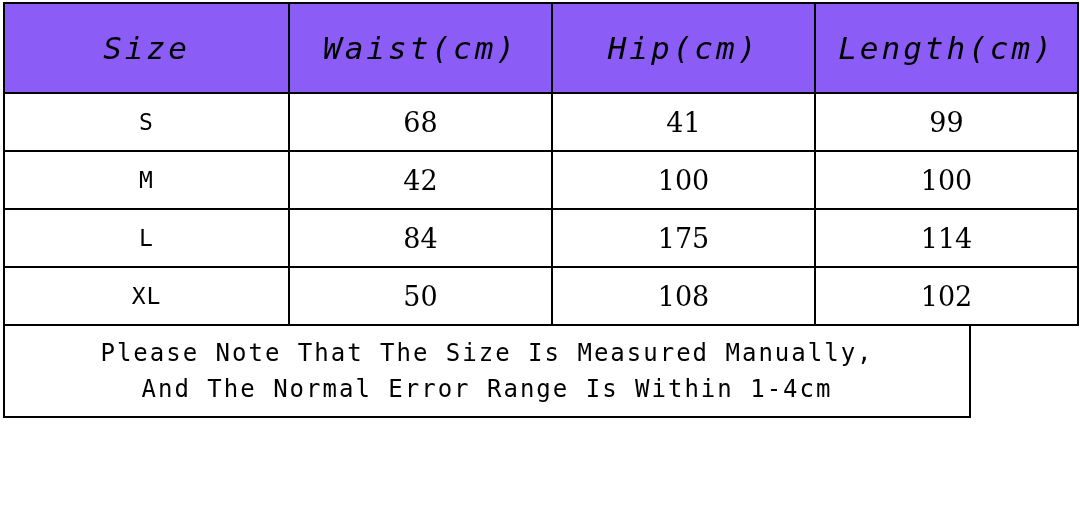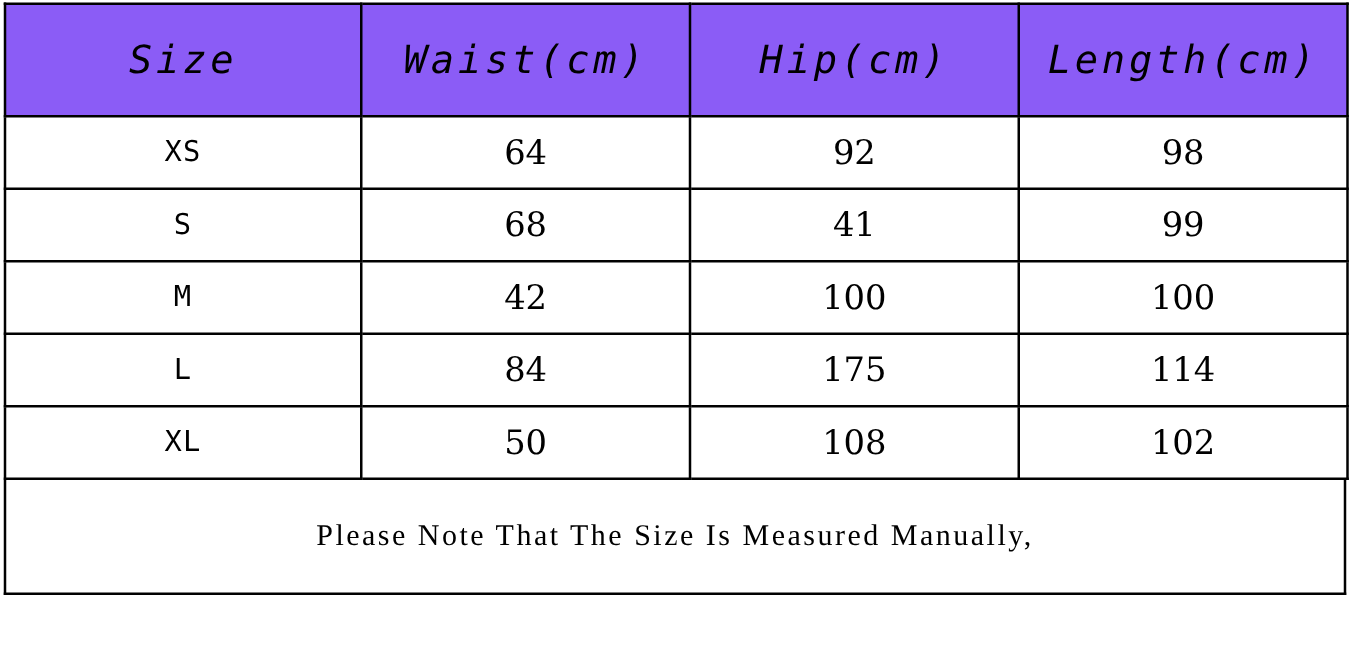--- a/index.html
+++ b/index.html
@@ -50,29 +50,28 @@
   }
   table.size-table tbody td.size-cell {
     font-family: "DejaVu Sans Mono", monospace;
     font-size: 23px;
     letter-spacing: 1px;
   }
   .note {
     border: 2px solid #000000;
     border-top: none;
     margin: 0 3px 2px 3px;
-    width: 1074px;
+    width: 968px;
     box-sizing: border-box;
     height: 92px;
     display: flex;
     flex-direction: column;
     align-items: center;
     justify-content: center;
     background: #ffffff;
-    font-family: Liberation Serif, serif;
   }
   .note-line {
     font-size: 24px;
     letter-spacing: 2px;
     color: #000000;
     line-height: 36px;
     white-space: nowrap;
   }
   col.c1 { width: 285px; }
   col.c2 { width: 263px; }
@@ -94,26 +93,20 @@
     <thead>
       <tr>
         <th>Size</th>
         <th>Waist(cm)</th>
         <th>Hip(cm)</th>
         <th>Length(cm)</th>
       </tr>
     </thead>
     <tbody>
       <tr>
-        <td class="size-cell">XS</td>
-        <td>64</td>
-        <td>92</td>
-        <td>98</td>
-      </tr>
-      <tr>
         <td class="size-cell">S</td>
         <td>68</td>
         <td>41</td>
         <td>99</td>
       </tr>
       <tr>
         <td class="size-cell">M</td>
         <td>42</td>
         <td>100</td>
         <td>100</td>
@@ -128,15 +121,16 @@
         <td class="size-cell">XL</td>
         <td>50</td>
         <td>108</td>
         <td>102</td>
       </tr>
     </tbody>
   </table>
 
   <div class="note">
     <div class="note-line">Please Note That The Size Is Measured Manually,</div>
+    <div class="note-line">And The Normal Error Range Is Within 1-4cm</div>
   </div>
 
 </div>
 
 </body></html>

